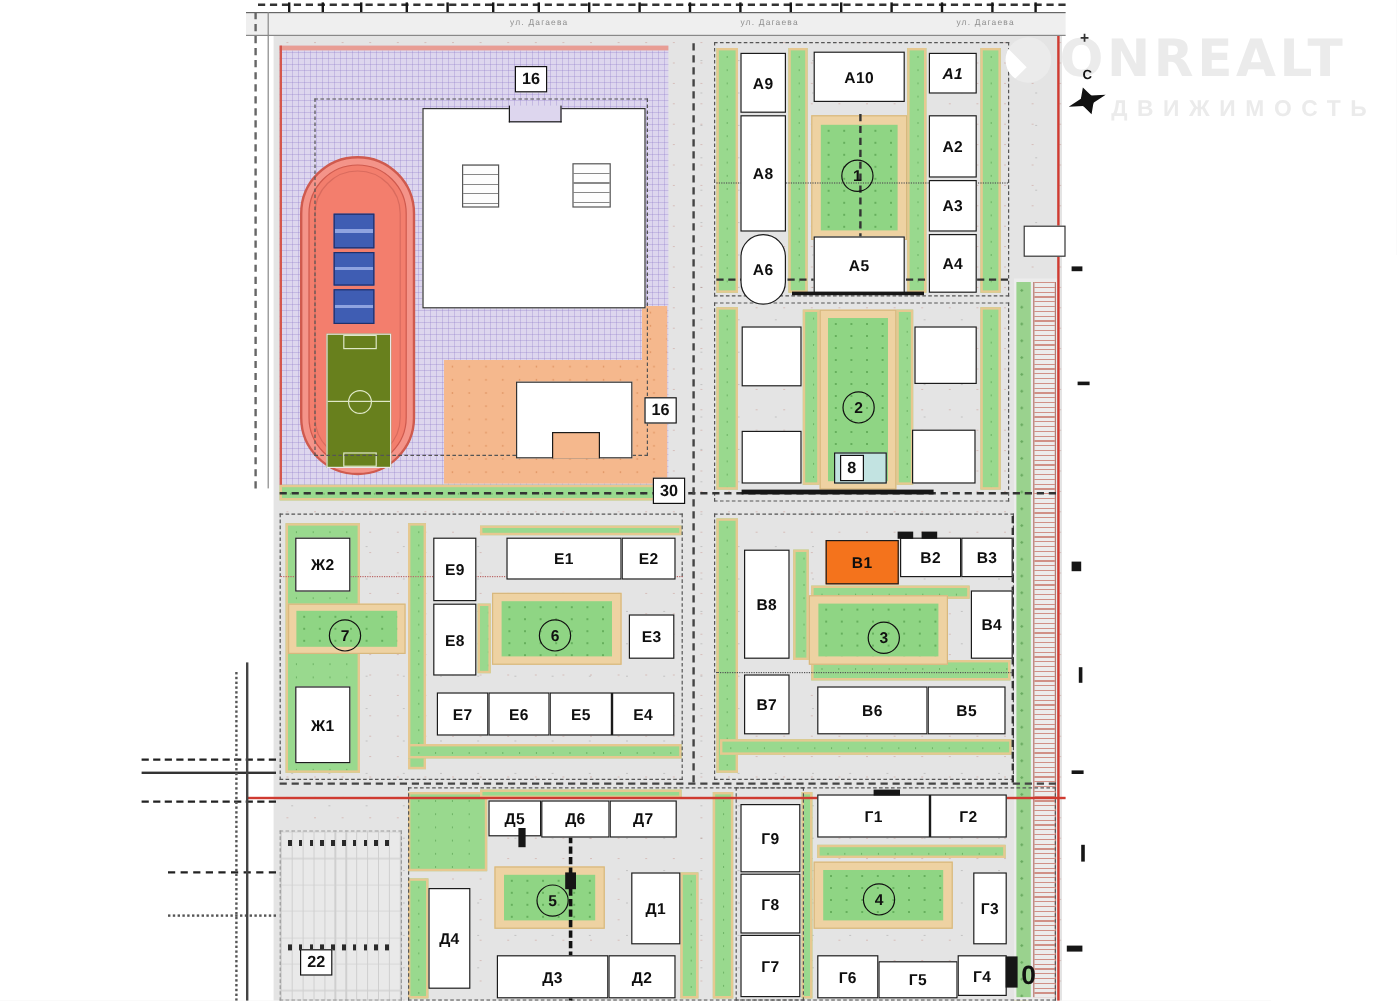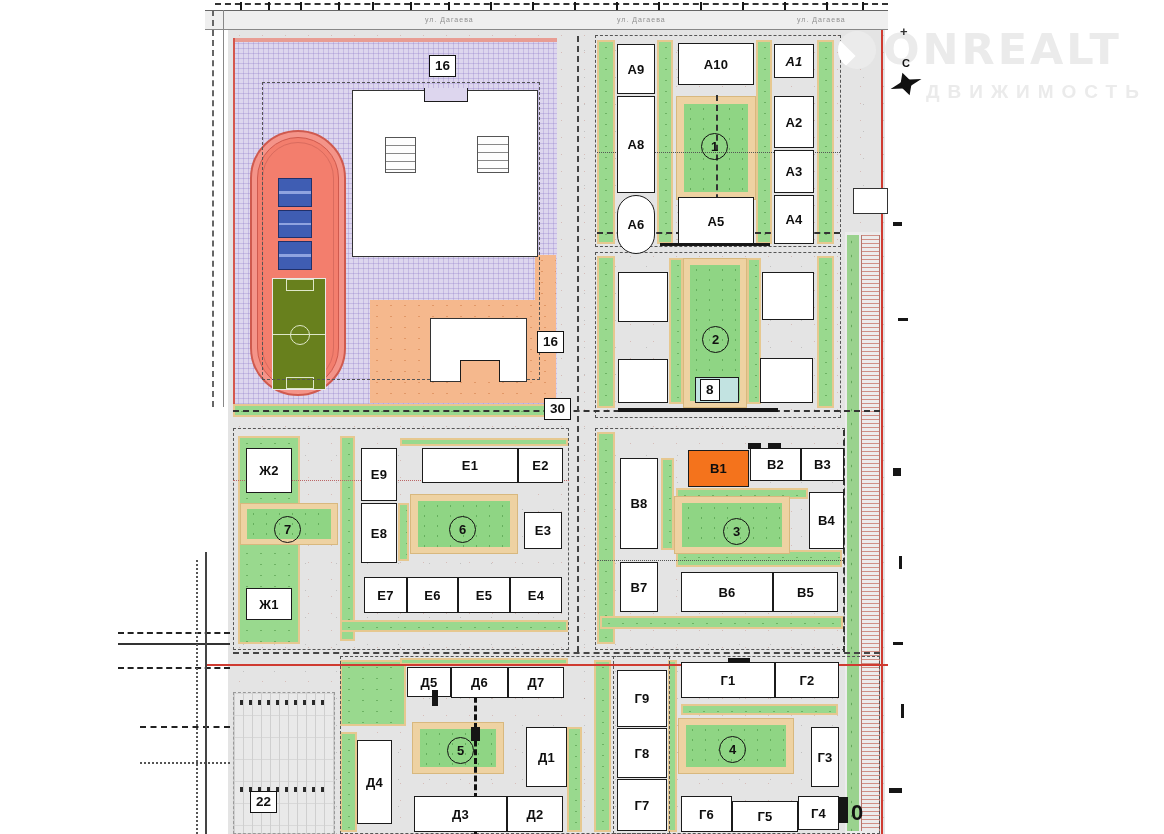--- a/index.html
+++ b/index.html
@@ -289,21 +289,21 @@
       </div>
       <div class="bld" style="left: 518px; top: 448px; width: 45px; height: 35px;">
         <span>Е2</span>
       </div>
       <div class="bld" style="left: 361px; top: 503px; width: 36px; height: 60px;">
         <span>Е8</span>
       </div>
       <div class="bld" style="left: 524px; top: 512px; width: 38px; height: 37px;">
         <span>Е3</span>
       </div>
-      <div class="bld" style="left: 246px; top: 588px; width: 46px; height: 32px; text-align: right;">
+      <div class="bld" style="left: 246px; top: 572px; width: 46px; height: 64px; text-align: right;">
         <span>Ж1</span>
       </div>
       <div class="bld" style="left: 364px; top: 577px; width: 43px; height: 36px;">
         <span>Е7</span>
       </div>
       <div class="bld" style="left: 407px; top: 577px; width: 51px; height: 36px;">
         <span>Е6</span>
       </div>
       <div class="bld" style="left: 458px; top: 577px; width: 52px; height: 36px;">
         <span>Е5</span>

